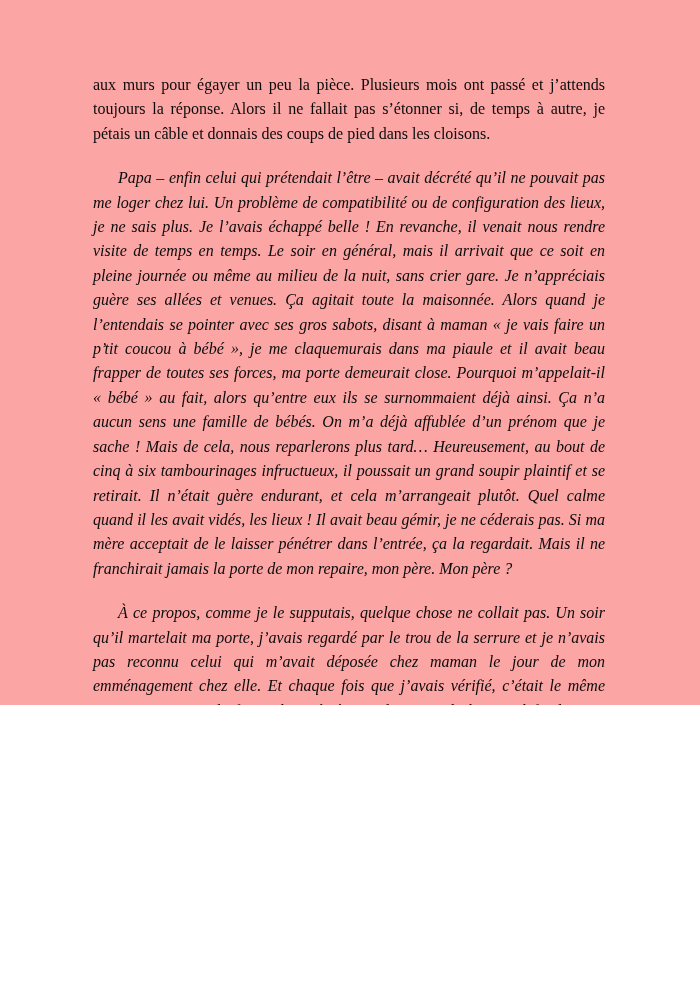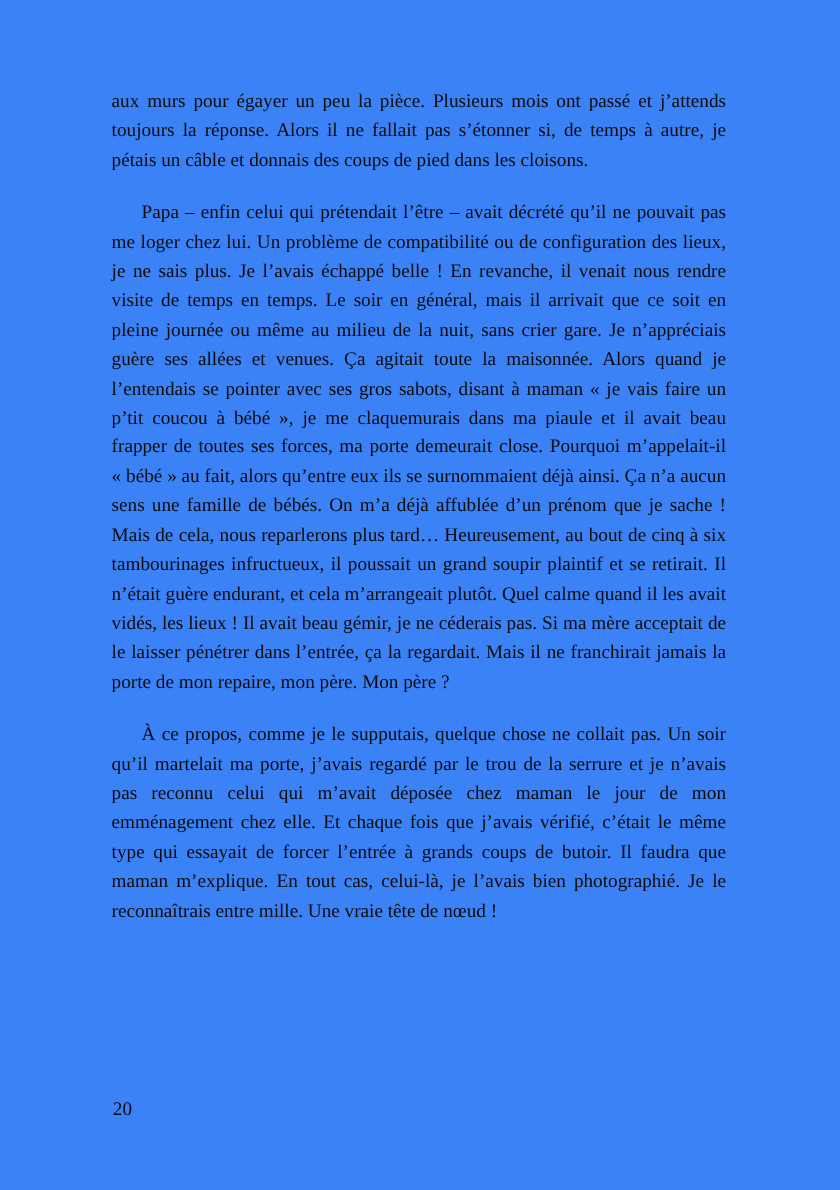--- a/index.html
+++ b/index.html
@@ -3,22 +3,22 @@
 <meta charset="utf-8">
 <style>
   html, body {
     margin: 0;
     padding: 0;
     background: #ffffff;
   }
   .book-page {
     position: relative;
     width: 700px;
-    height: 992px;
-    background: #3b82f6;
+    height: 705px;
+    background: #fca5a5;
     overflow: hidden;
     font-family: "Liberation Serif", "DejaVu Serif", serif;
     color: #0b0b0b;
   }
   .text-block {
     position: absolute;
     left: 93px;
     top: 73px;
     width: 512px;
     font-size: 16px;
@@ -28,20 +28,21 @@
   }
   .text-block p {
     margin: 0;
     padding: 0;
   }
   .text-block p + p {
     margin-top: 20px;
   }
   .text-block p.indent {
     text-indent: 25px;
+    font-style: italic;
   }
   .page-number {
     position: absolute;
     left: 94px;
     top: 916px;
     font-size: 16px;
     line-height: 18px;
     text-align: right;
   }
 </style>

